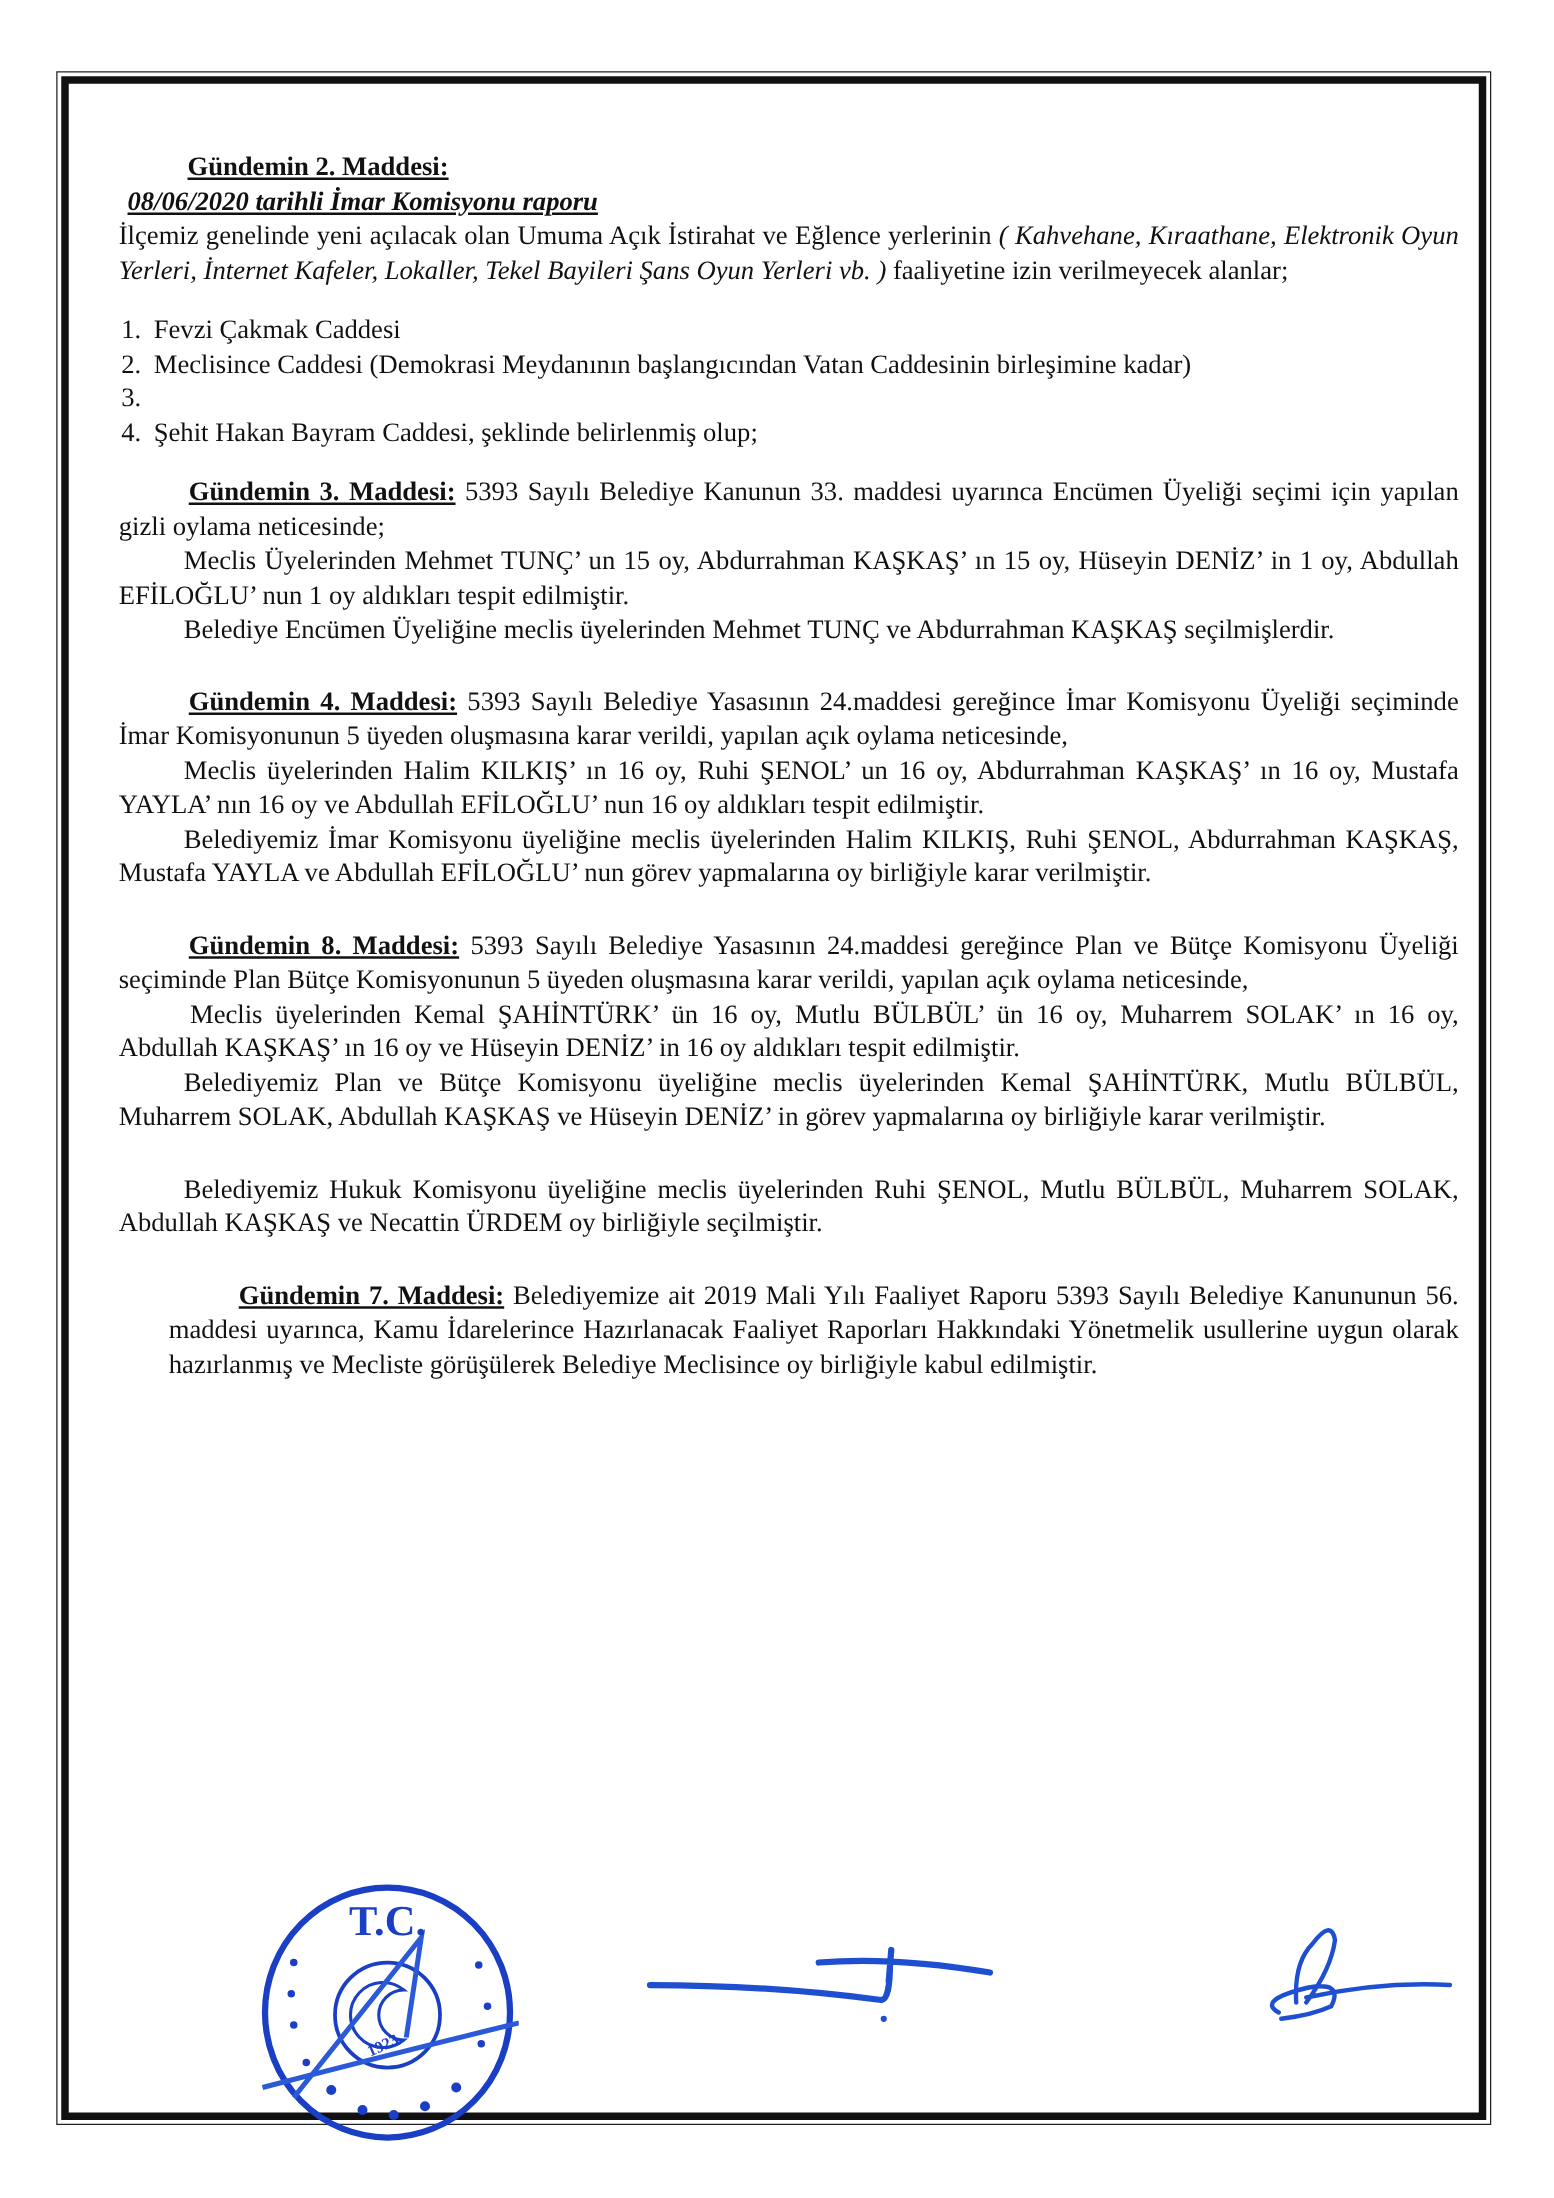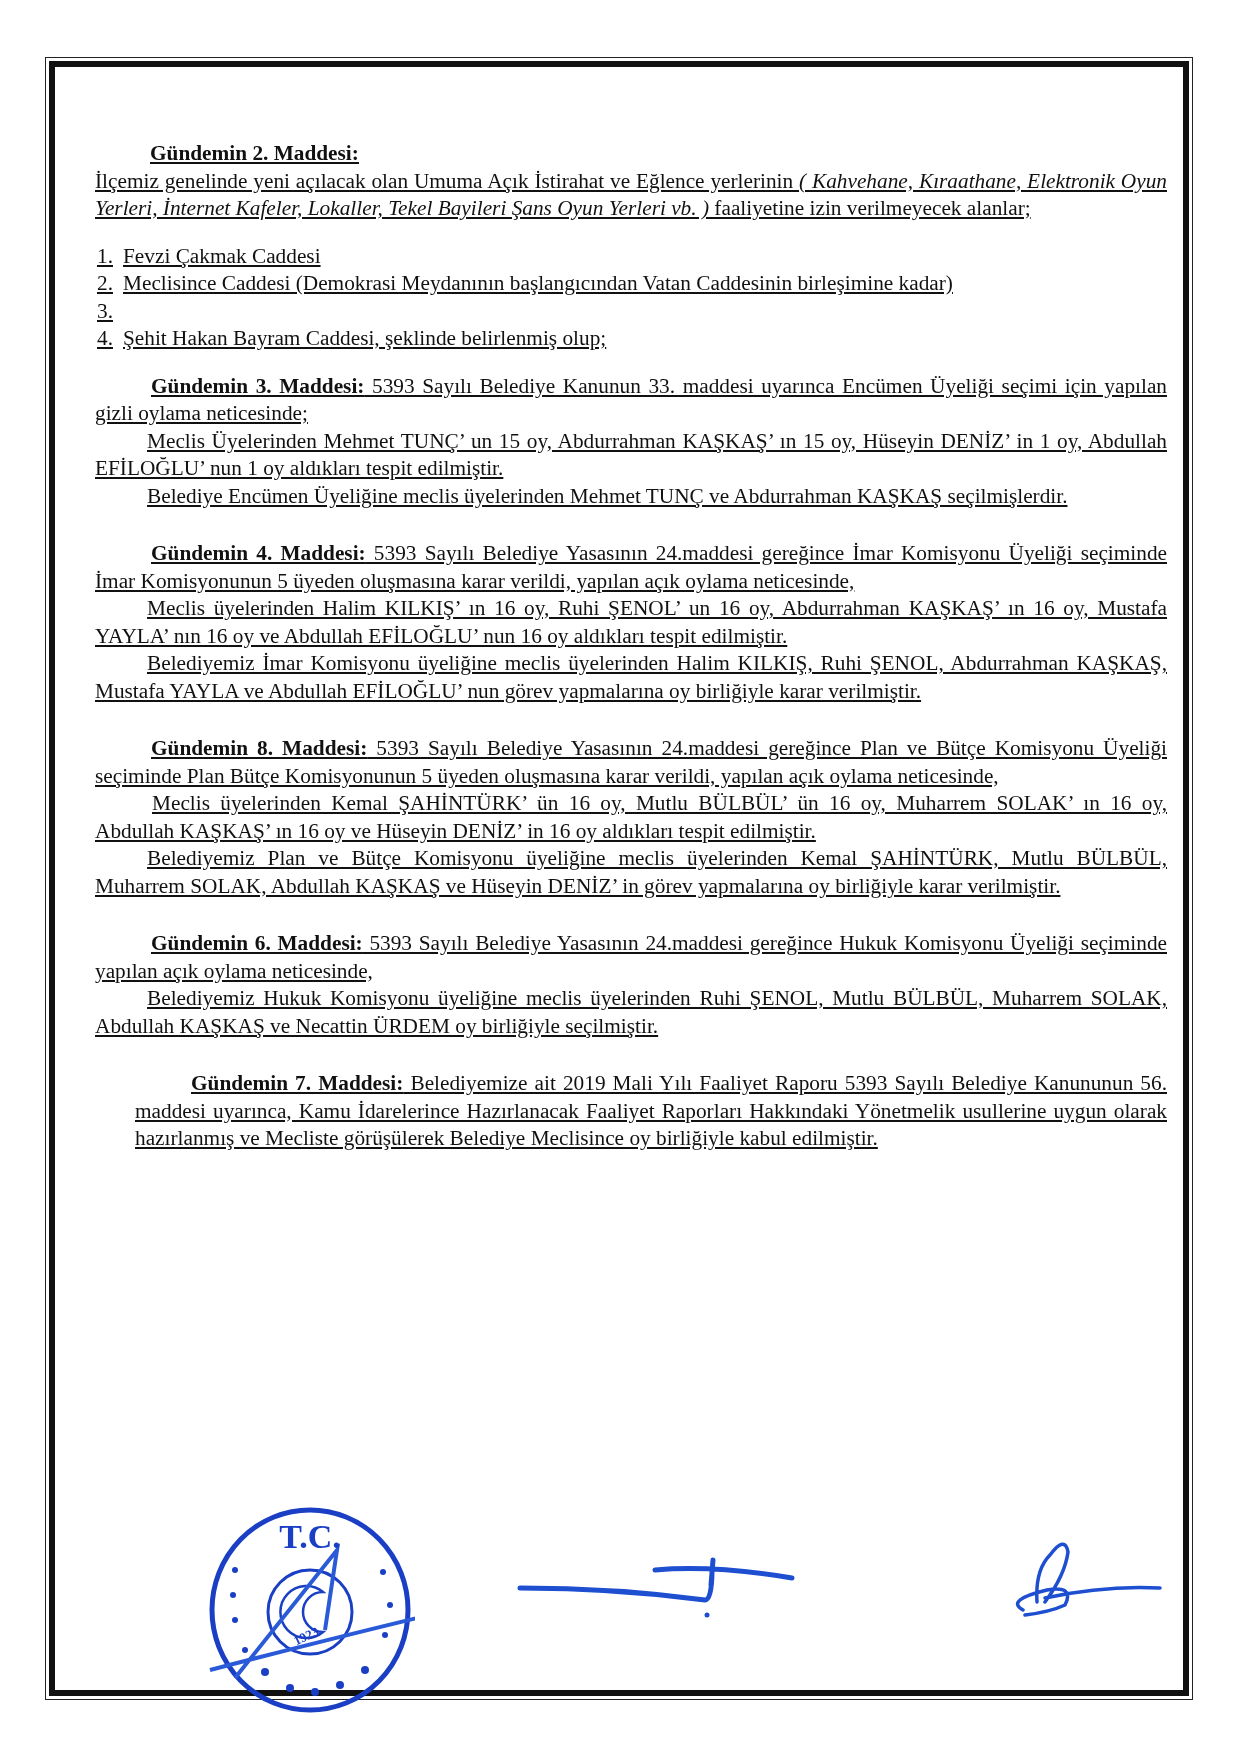--- a/index.html
+++ b/index.html
@@ -2,22 +2,22 @@
 <html><head>
 <meta charset="utf-8">
 <style>
   html, body { margin: 0; padding: 0; background: #ffffff; }
   body { width: 1243px; height: 1758px; position: relative; overflow: hidden;
          font-family: "Liberation Serif", "DejaVu Serif", serif; color: #111; }
   .frame { position: absolute; left: 45px; top: 57px; width: 1148px; height: 1643px;
            border: 1px solid #222; box-sizing: border-box; }
   .frame-inner { position: absolute; left: 3px; top: 3px; right: 3px; bottom: 3px;
                  border: 6px solid #111; box-sizing: border-box; }
-  .content { position: absolute; left: 95px; top: 140px; width: 1072px;
-             font-size: 21.3px; line-height: 27.5px; text-decoration: underline; }
+  .content { position: absolute; left: 95px; top: 120px; width: 1072px;
+             font-size: 21.3px; line-height: 27.5px; }
   .content p { margin: 0; text-align: justify; }
   .h-bold { font-weight: bold; text-decoration: underline; }
   .h-title { font-weight: bold; font-style: italic; text-decoration: underline; }
   .it { font-style: italic; }
   .indent1 { text-indent: 52px; }
   .indent2 { text-indent: 56px; }
   .list { list-style: none; padding: 0; margin: 20px 0 0 0; }
   .list li { display: flex; }
   .list .num { width: 14px; margin-left: 2px; }
   .list .txt { margin-left: 12px; }
@@ -30,20 +30,21 @@
 <body>
 
 <div class="frame">
   <div class="frame-inner"></div>
 </div>
 
 <div class="content">
 
   <section>
     <p style="text-indent:55px;"><span class="h-bold">Gündemin 2. Maddesi:</span></p>
+    <p style="text-indent:7px;"><span class="h-title">08/06/2020 tarihli İmar Komisyonu raporu</span></p>
     <p><span>İlçemiz genelinde yeni açılacak olan Umuma Açık İstirahat ve Eğlence yerlerinin </span><span class="it">( Kahvehane, Kıraathane, Elektronik Oyun Yerleri, İnternet Kafeler, Lokaller, Tekel Bayileri Şans Oyun Yerleri vb. )</span><span> faaliyetine izin verilmeyecek alanlar;</span></p>
 
     <ol class="list">
       <li>
           <span class="num">1.</span>
           <span class="txt">Fevzi Çakmak Caddesi</span>
         </li>
       <li>
           <span class="num">2.</span>
           <span class="txt">Meclisince Caddesi (Demokrasi Meydanının başlangıcından Vatan Caddesinin birleşimine kadar)</span>
@@ -71,21 +72,20 @@
     <p class="indent1">Belediyemiz İmar Komisyonu üyeliğine meclis üyelerinden Halim KILKIŞ, Ruhi ŞENOL, Abdurrahman KAŞKAŞ, Mustafa YAYLA ve Abdullah EFİLOĞLU’ nun görev yapmalarına oy birliğiyle karar verilmiştir.</p>
   </section>
 
   <section class="block" style="margin-top:30px;">
     <p class="indent2"><span class="h-bold">Gündemin 8. Maddesi:</span><span> 5393 Sayılı Belediye Yasasının 24.maddesi gereğince  Plan ve Bütçe Komisyonu Üyeliği seçiminde Plan Bütçe Komisyonunun 5 üyeden oluşmasına karar verildi, yapılan açık oylama neticesinde,</span></p>
     <p style="text-indent:57px;">Meclis üyelerinden Kemal ŞAHİNTÜRK’ ün 16 oy, Mutlu BÜLBÜL’ ün 16 oy, Muharrem SOLAK’ ın 16 oy, Abdullah KAŞKAŞ’ ın 16 oy ve Hüseyin DENİZ’ in 16 oy aldıkları tespit edilmiştir.</p>
     <p class="indent1">Belediyemiz Plan ve Bütçe Komisyonu üyeliğine meclis üyelerinden Kemal ŞAHİNTÜRK, Mutlu BÜLBÜL, Muharrem SOLAK, Abdullah KAŞKAŞ ve Hüseyin DENİZ’ in görev yapmalarına  oy birliğiyle karar verilmiştir.</p>
   </section>
 
   <section class="block" style="margin-top:30px;">
-    <p class="indent2"><span class="h-bold">Gündemin 6. Maddesi:</span><span> 5393 Sayılı Belediye Yasasının 24.maddesi gereğince Hukuk Komisyonu Üyeliği seçiminde yapılan açık oylama neticesinde,</span></p>
     <p class="indent1">Belediyemiz Hukuk Komisyonu üyeliğine meclis üyelerinden Ruhi ŞENOL, Mutlu BÜLBÜL, Muharrem SOLAK, Abdullah KAŞKAŞ ve Necattin ÜRDEM oy birliğiyle seçilmiştir.</p>
   </section>
 
   <section class="block" style="margin-top:30px;margin-left:40px;">
     <p class="indent2"><span class="h-bold">Gündemin 7. Maddesi:</span><span> Belediyemize ait 2019 Mali Yılı Faaliyet Raporu 5393 Sayılı Belediye Kanununun 56. maddesi uyarınca, Kamu İdarelerince Hazırlanacak Faaliyet Raporları Hakkındaki Yönetmelik usullerine uygun olarak hazırlanmış ve Mecliste görüşülerek Belediye Meclisince oy birliğiyle kabul edilmiştir.</span></p>
   </section>
 </div>
 
 <svg class="seal" viewBox="0 0 210 215">
   <g fill="none" stroke="#1a3fc4">

